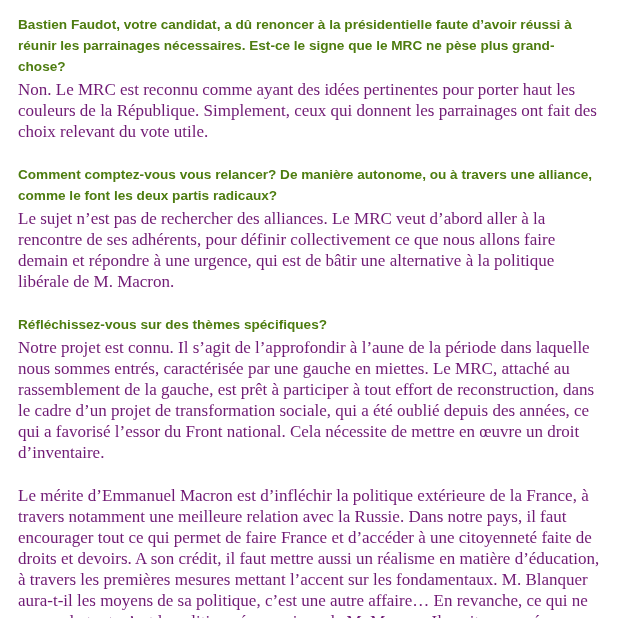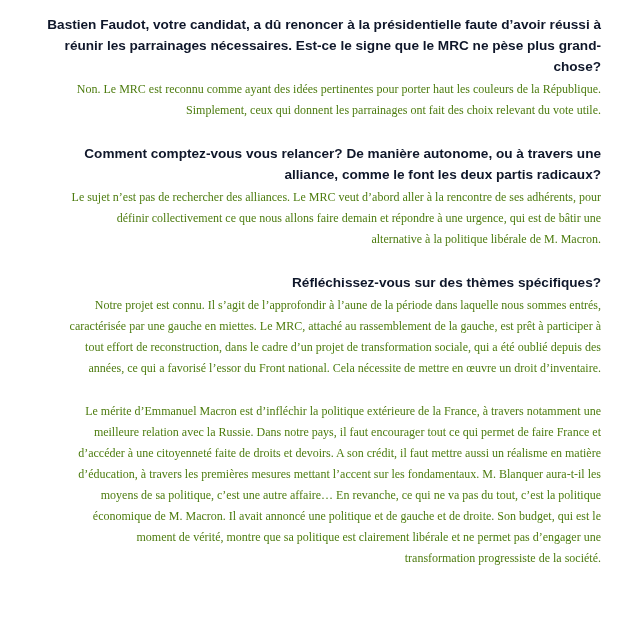--- a/index.html
+++ b/index.html
@@ -22,35 +22,34 @@
     background: #ffffff;
   }
   .qa-block {
     margin: 0 0 14px 0;
   }
   .question {
     font-family: "Liberation Sans", sans-serif;
     font-weight: bold;
     font-size: 13.6px;
     line-height: 21px;
-    color: #0f172a;
+    color: #4d7c0f;
     margin: 0 0 2px 0;
-    text-align: right;
+    text-align: left;
   }
   .answer {
     font-family: "Liberation Serif", serif;
-    font-size: 12px;
+    font-size: 17px;
     line-height: 21px;
-    color: #4d7c0f;
+    color: #701a75;
     margin: 0;
-    text-align: right;
+    text-align: left;
   }
   .qa-block.spaced-top {
     margin-top: 22px;
-    margin-left: 46px;
   }
   .qa-block.tight {
     margin-bottom: 10px;
   }
 </style>
 </head>
 <body>
 
 <div class="page">
 

